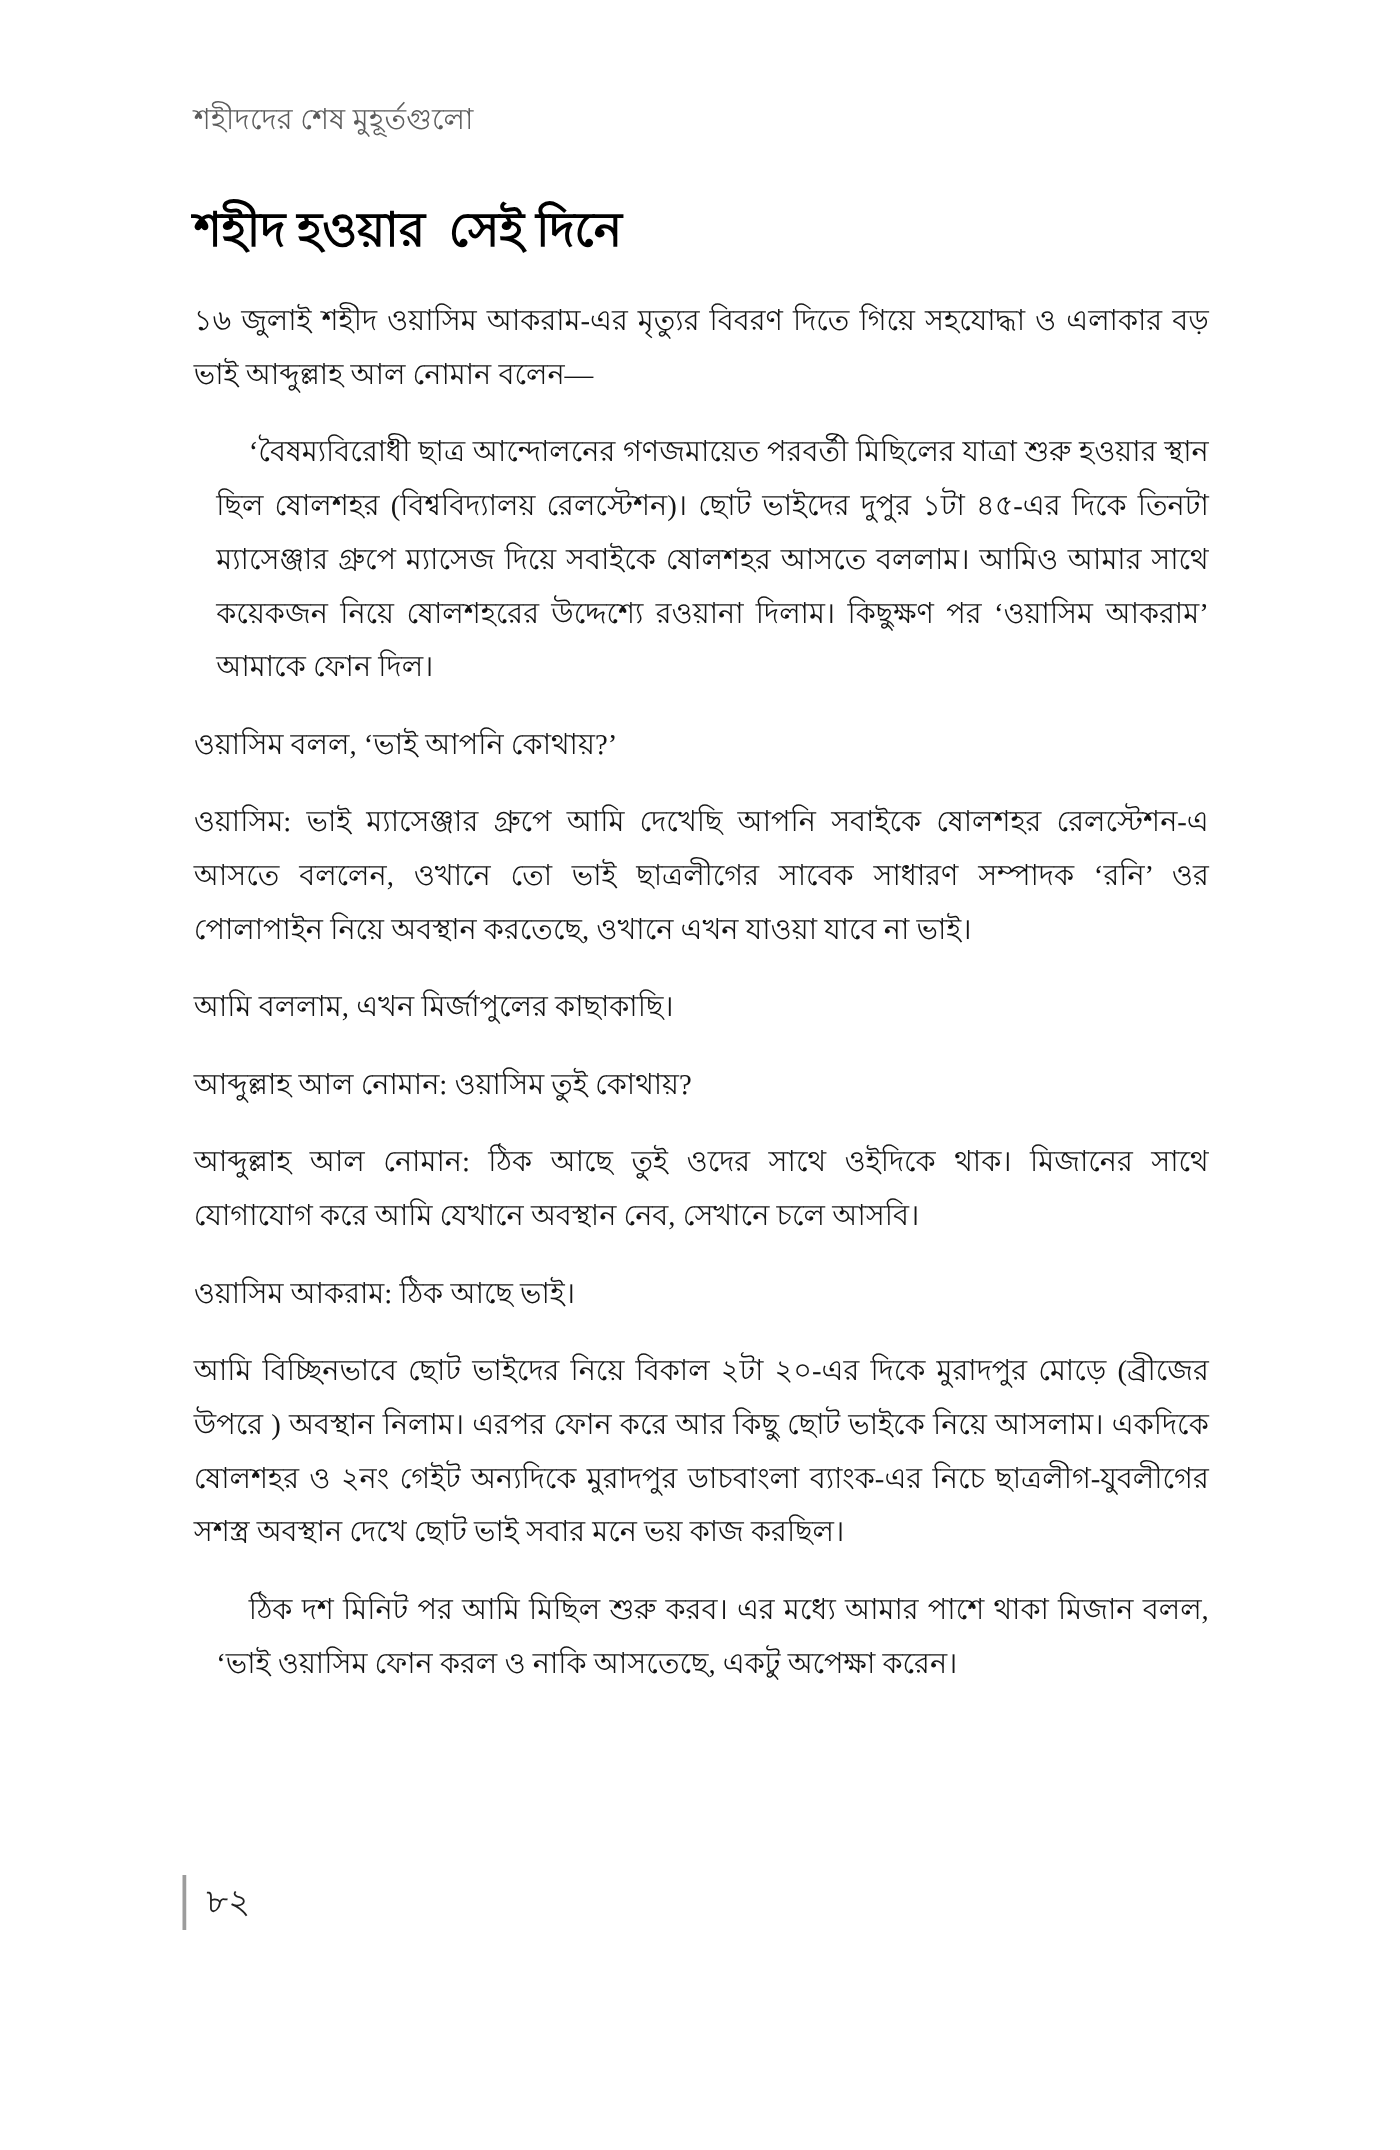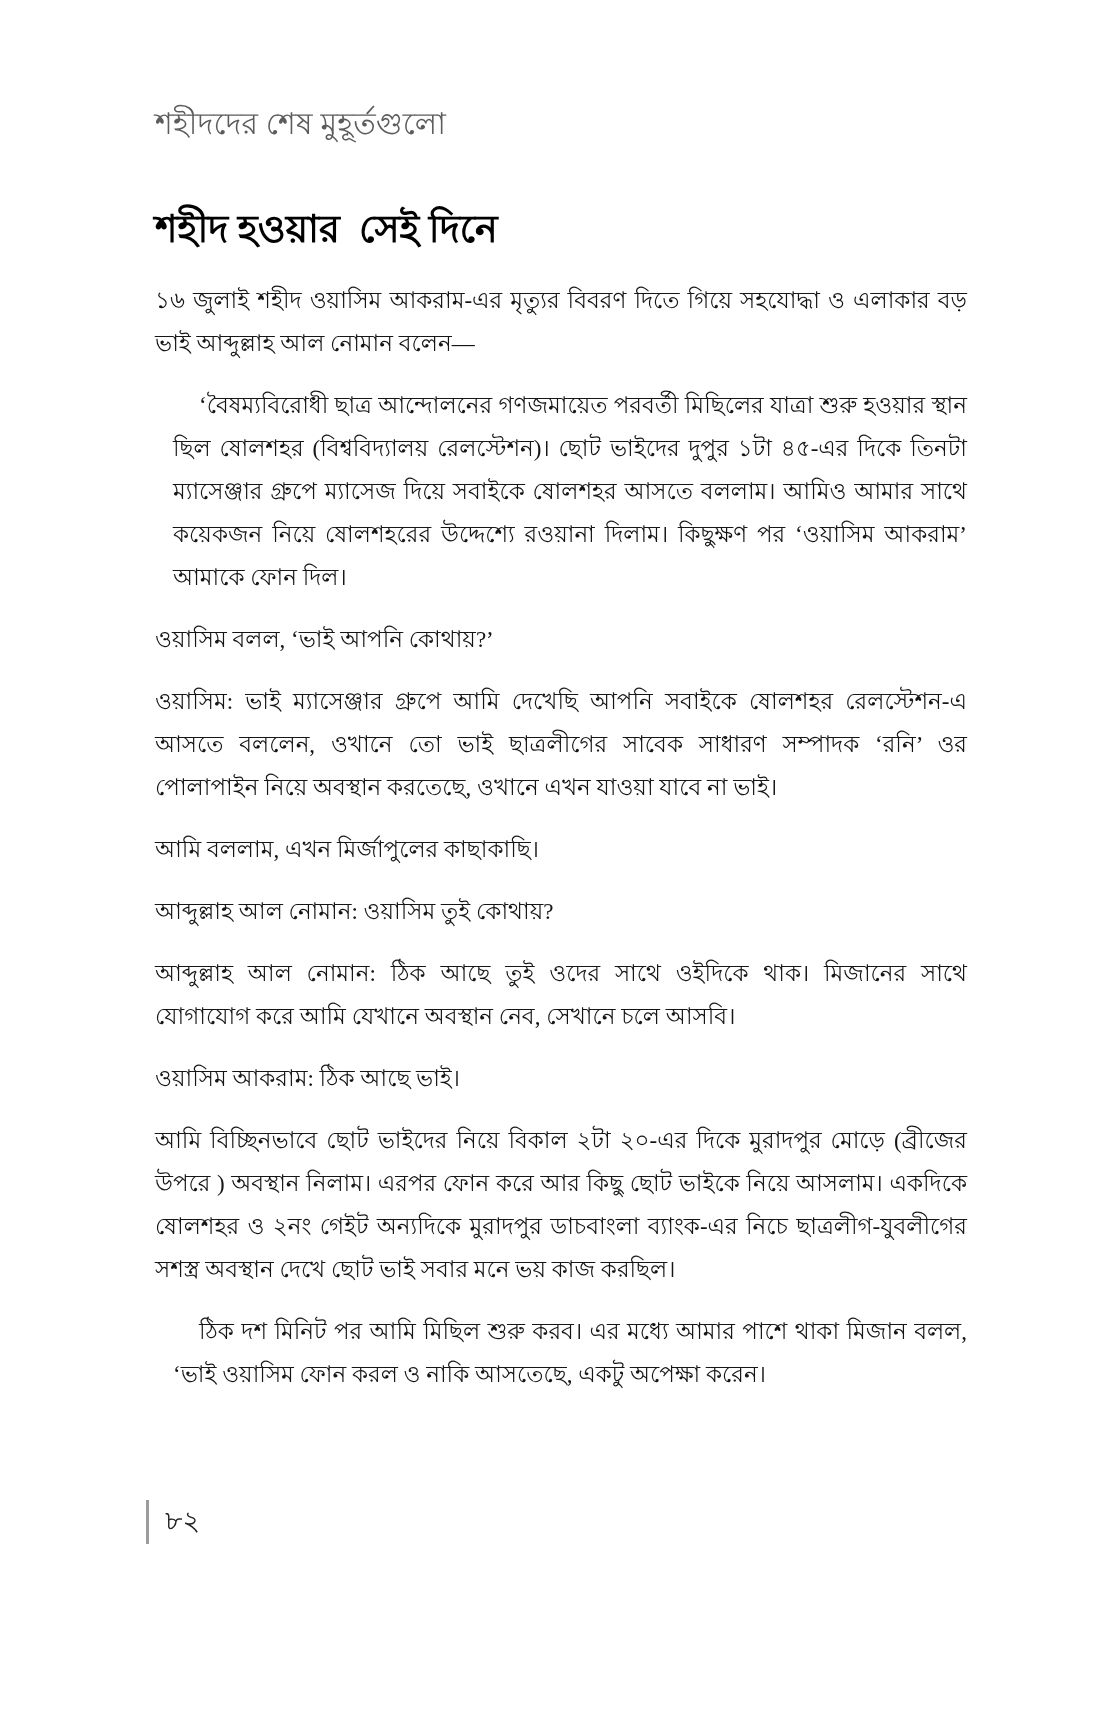--- a/index.html
+++ b/index.html
@@ -15,28 +15,28 @@
     color: #141414;
     overflow: hidden;
   }
   .page-content {
     position: absolute;
     left: 155px;
     top: 0;
     width: 812px;
   }
   .running-header {
-    margin-top: 110px;
-    font-size: 30px;
+    margin-top: 82px;
+    font-size: 23px;
     line-height: 28px;
     color: #5c5c5c;
     letter-spacing: 0.2px;
   }
   .page-title {
-    margin-top: 68px;
+    margin-top: 52px;
     font-size: 38px;
     line-height: 46px;
     font-weight: 700;
     color: #000000;
     white-space: pre-wrap;
   }
   .body-text {
     margin-top: 27px;
   }
   .body-text p {

